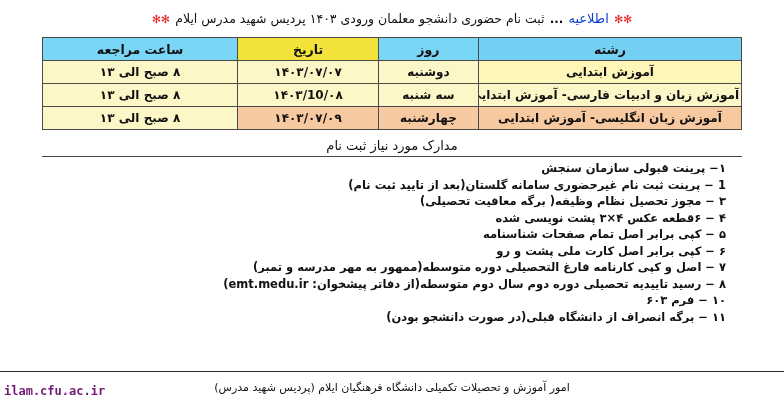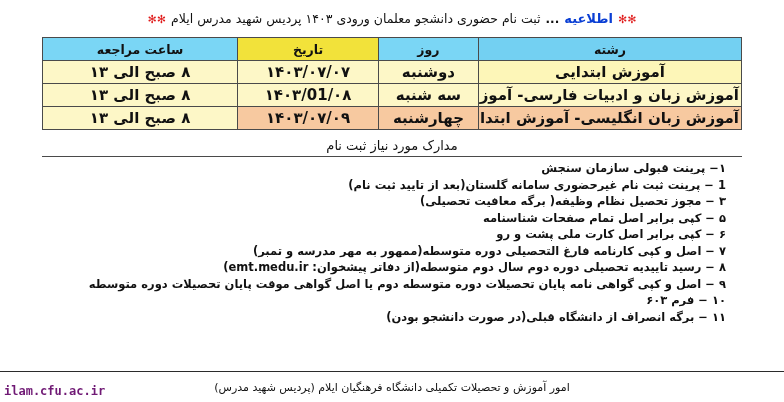--- a/index.html
+++ b/index.html
@@ -31,21 +31,21 @@
   }
   .announce .stars {
     color: #e01b1b;
     font-size: 11px;
     font-weight: bold;
     letter-spacing: 0px;
   }
   .announce .alert-word {
     color: #0b3fd4;
     font-size: 13px;
-    font-weight: bold;
+    font-weight: normal;
   }
   .announce .dots {
     color: #111111;
     font-size: 12px;
     font-weight: bold;
   }
   .announce .headline {
     color: #111111;
     font-size: 12.5px;
     font-weight: normal;
@@ -59,21 +59,21 @@
   table.schedule {
     width: 100%;
     border-collapse: collapse;
     table-layout: fixed;
     direction: rtl;
   }
   table.schedule th,
   table.schedule td {
     border: 1px solid #4a4a4a;
     text-align: center;
-    font-size: 15px;
+    font-size: 12px;
     font-weight: bold;
     color: #111111;
     height: 20px;
     padding: 1px 2px;
     white-space: nowrap;
     overflow: hidden;
   }
   table.schedule th {
     font-size: 12.5px;
   }
@@ -185,45 +185,45 @@
       <tbody>
         <tr class="r1">
           <td class="c-resha">آموزش ابتدایی</td>
           <td class="c-rooz">دوشنبه</td>
           <td class="c-tarikh">۱۴۰۳/۰۷/۰۷</td>
           <td class="c-saat">۸ صبح الی ۱۳</td>
         </tr>
         <tr class="r2">
           <td class="c-resha">آموزش زبان و ادبیات فارسی- آموزش ابتدایی</td>
           <td class="c-rooz">سه شنبه</td>
-          <td class="c-tarikh">۱۴۰۳/01/۰۸</td>
+          <td class="c-tarikh">۱۴۰۳/10/۰۸</td>
           <td class="c-saat">۸ صبح الی ۱۳</td>
         </tr>
         <tr class="r3">
           <td class="c-resha">آموزش زبان انگلیسی- آموزش ابتدایی</td>
           <td class="c-rooz">چهارشنبه</td>
           <td class="c-tarikh">۱۴۰۳/۰۷/۰۹</td>
           <td class="c-saat">۸ صبح الی ۱۳</td>
         </tr>
       </tbody>
     </table>
   </div>
 
   <div class="docs">
     <div class="docs-title">مدارک مورد نیاز ثبت نام</div>
     <div class="docs-rule"></div>
     <ul class="docs-list">
       <li>۱− پرینت قبولی سازمان سنجش</li>
       <li>1 − پرینت ثبت نام غیرحضوری سامانه گلستان(بعد از تایید ثبت نام)</li>
       <li>۳ − مجوز تحصیل نظام وظیفه( برگه معافیت تحصیلی)</li>
+      <li>۴ − ۶قطعه عکس ۴×۳ پشت نویسی شده</li>
       <li>۵ − کپی برابر اصل تمام صفحات شناسنامه</li>
       <li>۶ − کپی برابر اصل کارت ملی پشت و رو</li>
       <li>۷ − اصل و کپی کارنامه فارغ التحصیلی دوره متوسطه(ممهور به مهر مدرسه و تمبر)</li>
       <li>۸ − رسید تاییدیه تحصیلی دوره دوم سال دوم متوسطه(از دفاتر پیشخوان: emt.medu.ir)</li>
-      <li>۹ − اصل و کپی گواهی نامه پایان تحصیلات دوره متوسطه دوم یا اصل گواهی موقت پایان تحصیلات دوره متوسطه</li>
       <li>۱۰ − فرم ۶۰۳</li>
       <li>۱۱ − برگه انصراف از دانشگاه قبلی(در صورت دانشجو بودن)</li>
     </ul>
   </div>
 
   <div class="footer-rule"></div>
   <div class="footer-text">امور آموزش و تحصیلات تکمیلی دانشگاه فرهنگیان ایلام (پردیس شهید مدرس)</div>
   <div class="watermark">ilam.cfu.ac.ir</div>
 
 </div>

